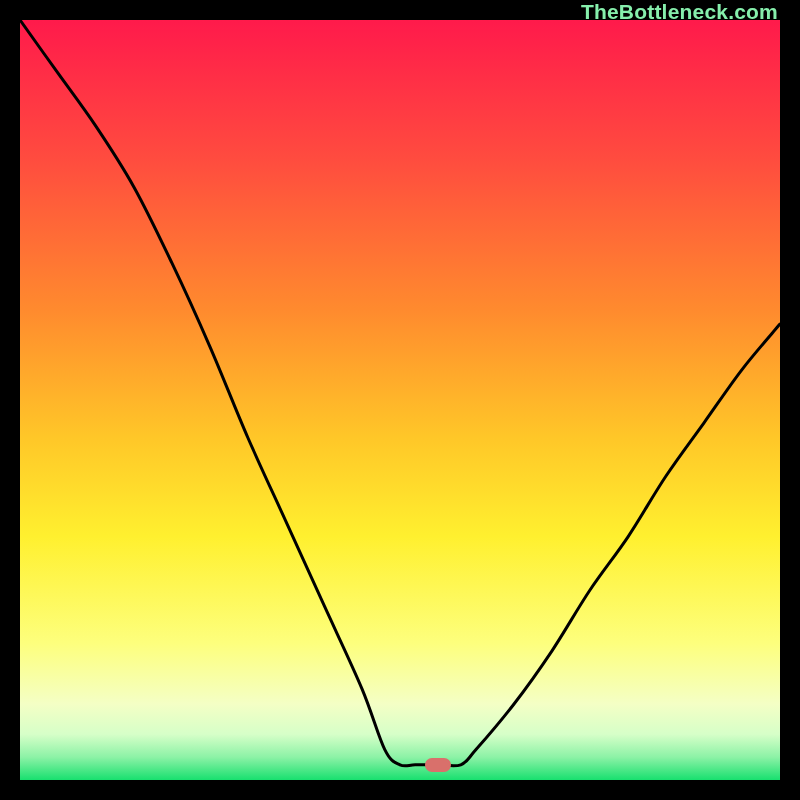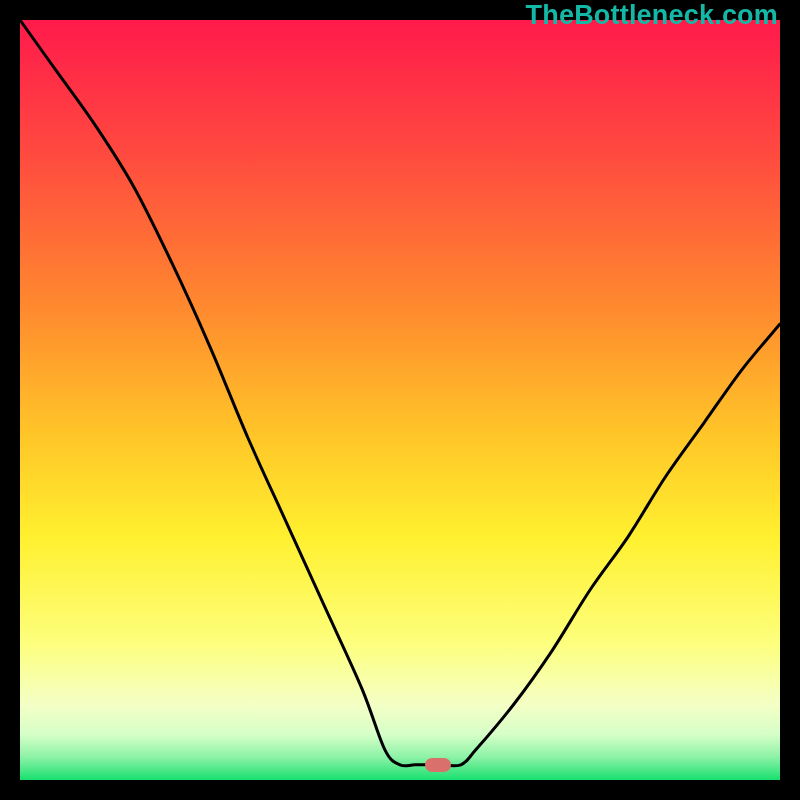--- a/index.html
+++ b/index.html
@@ -30,23 +30,23 @@
     top: 0;
     width: 760px;
     height: 760px;
     display: block;
   }
   .watermark {
     position: absolute;
     top: 0;
     right: 22px;
     font-family: Arial, Helvetica, sans-serif;
-    font-size: 27px;
+    font-size: 21px;
     font-weight: 600;
-    color: #14b8a6;
+    color: #86efac;
     letter-spacing: 0.2px;
     user-select: none;
   }
   .marker {
     position: absolute;
     width: 26px;
     height: 14px;
     border-radius: 7px;
     transform: translate(-50%, -50%);
   }

